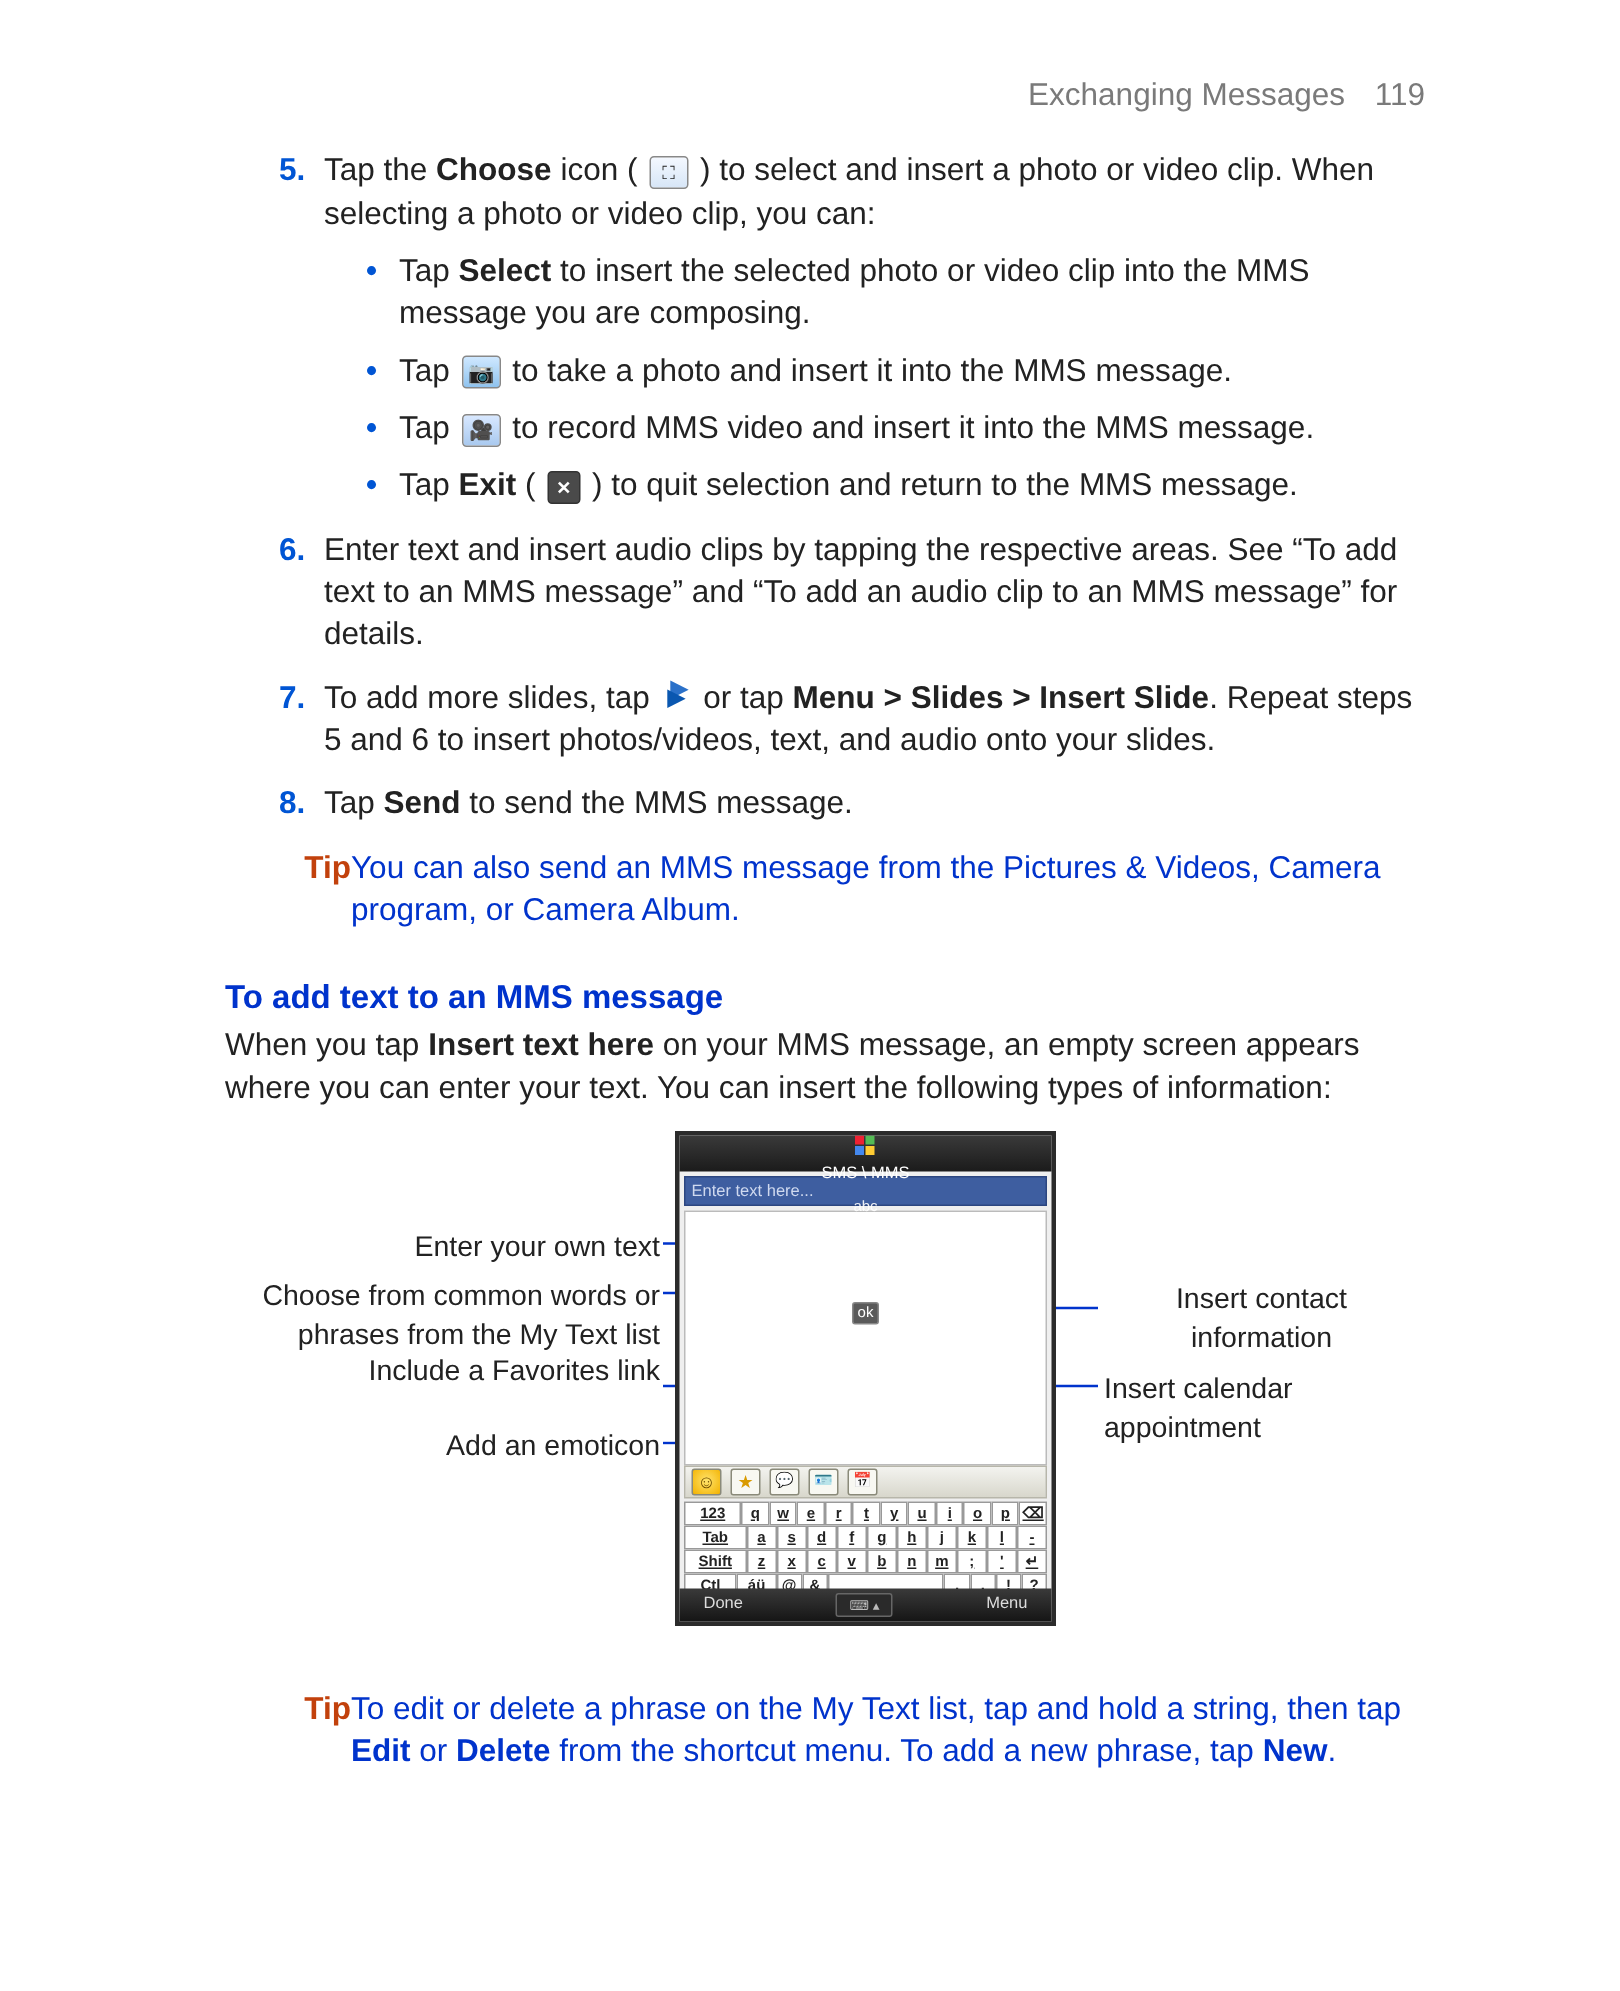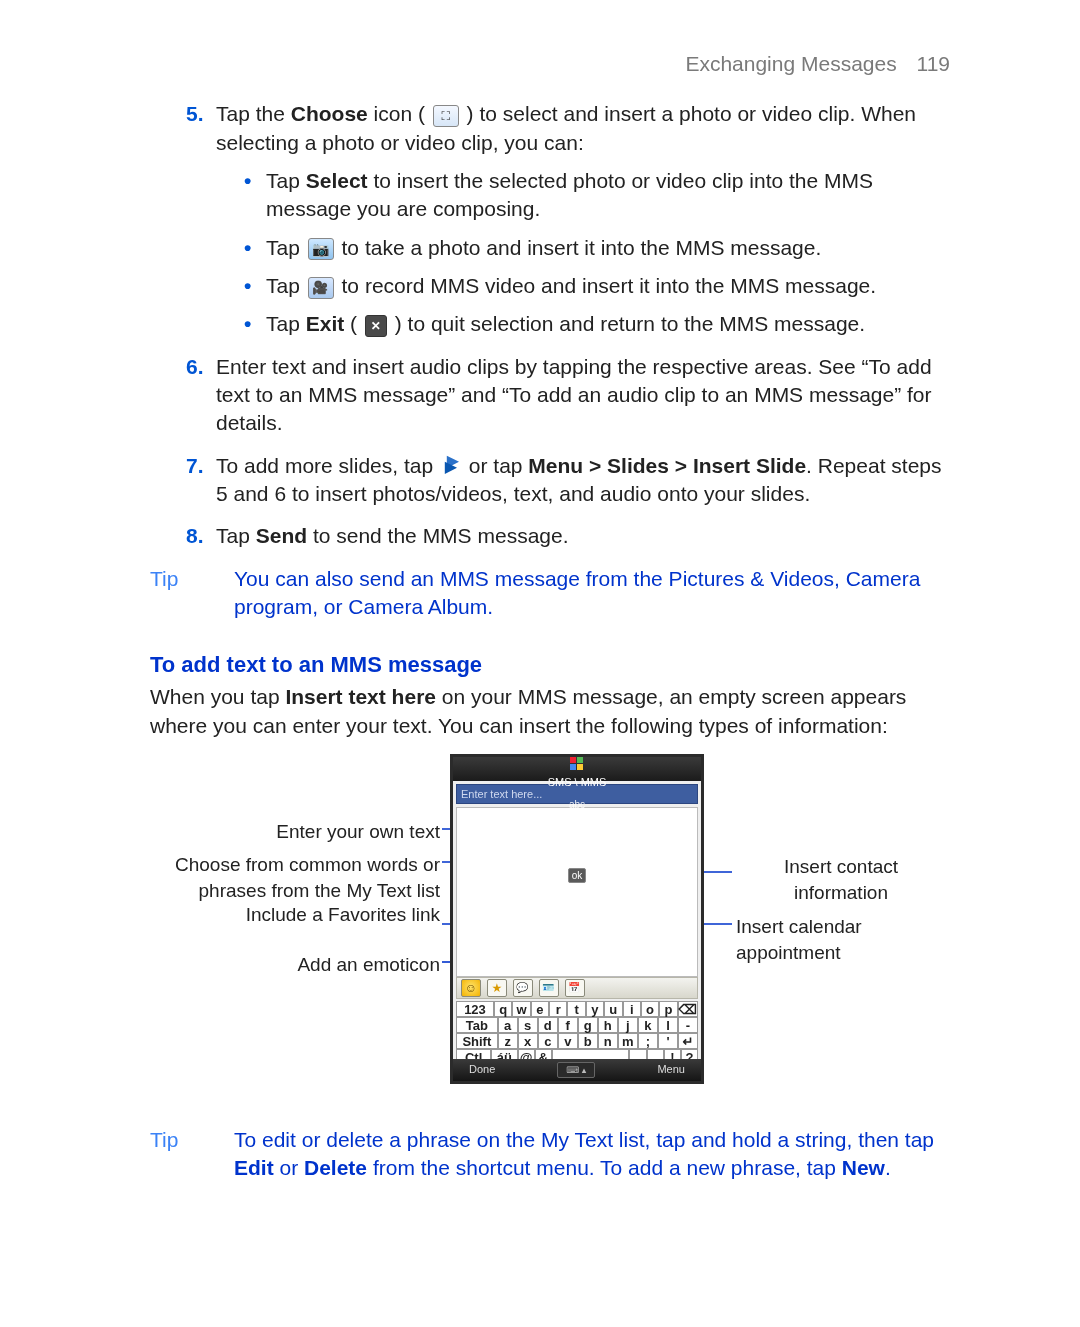--- a/index.html
+++ b/index.html
@@ -84,24 +84,25 @@
   .iconbox.close  { background: #4a4a4a; color:#fff; border-color:#333; width:22px; }
   .iconbox.close::after { content: "✕"; font-size:12px; font-weight:700; }
   .iconbox.slide  { border:none; background:none; width:20px; }
   .iconbox.slide::after { content: "▶"; color:#0a57b0; font-size:16px; text-shadow:2px -6px 0 #2b71c9; }
 
   .tip-row {
     display: flex;
     margin: 6px 0 18px 0;
   }
   .tip-label {
-    color: #3b82f6;
-    font-weight: 400;
+    color: #c2410c;
+    font-weight: 700;
     width: 84px;
     flex: 0 0 84px;
+    text-align: right;
   }
   .tip-text {
     color: #0033cc;
     flex: 1;
   }
 
   h3.section {
     color: #0033cc;
     font-weight: 700;
     font-size: 22px;
@@ -170,21 +171,22 @@
   }
   .ph-ic.smile{background:radial-gradient(circle at 50% 45%, #ffe36b, #f3b200);}
   .ph-ic.smile::after{content:"☺";font-size:12px;color:#6b4b00;}
   .ph-ic.star::after{content:"★";color:#d99a00;font-size:12px;}
   .ph-ic.text::after{content:"💬";font-size:10px;}
   .ph-ic.card::after{content:"🪪";font-size:10px;}
   .ph-ic.cal::after{content:"📅";font-size:10px;}
 
   .ph-kbd{
     margin:2px 3px 0 3px;
-    font-size:13px;
+    font-size:10px;
+    text-decoration:underline;
   }
   .ph-kbd .krow{display:flex;}
   .ph-kbd .k{
     flex:1;
     border:1px solid #999;
     background:#fff;
     text-align:center;
     height:16px;line-height:16px;
     font-weight:700;
     color:#222;

